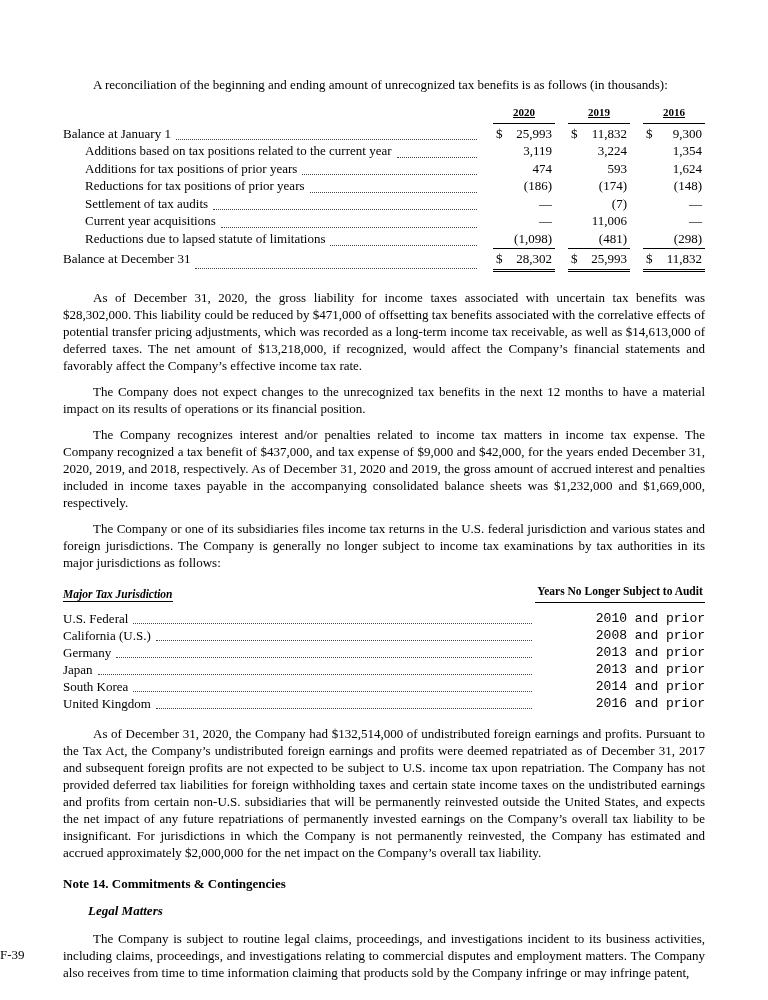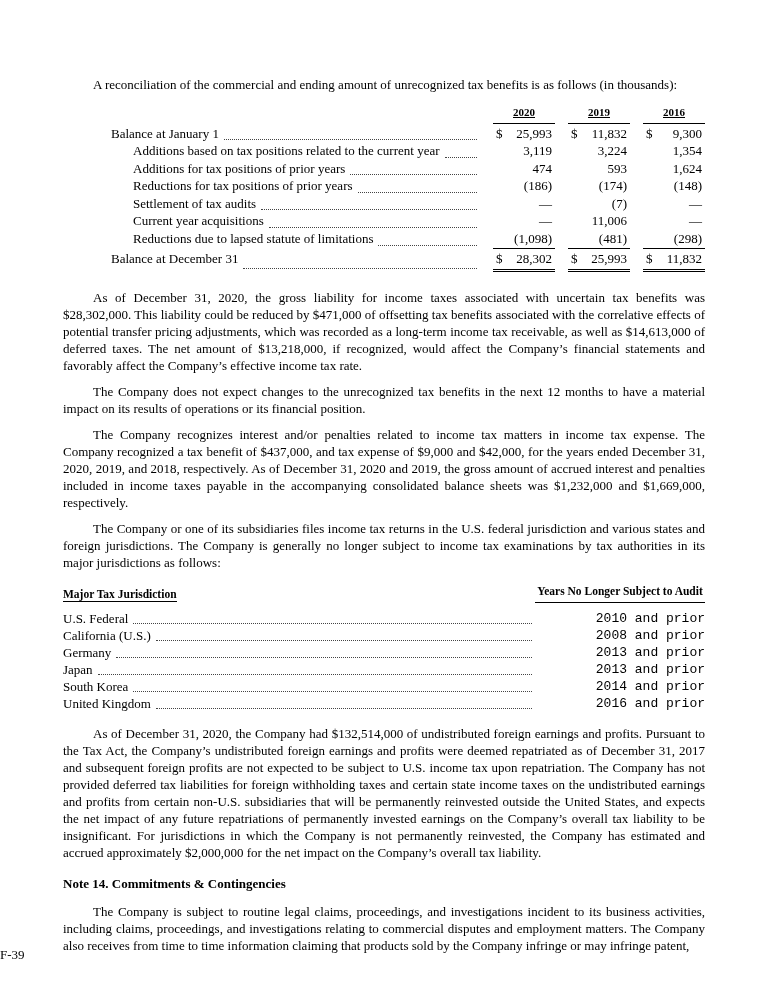--- a/index.html
+++ b/index.html
@@ -12,41 +12,41 @@
 
   p.body-text {
     font-size:13px; line-height:17px; text-align:justify; text-indent:30px;
     margin-bottom:9px;
   }
 
   
   .fin-table { margin:11px 0 17px 0; font-size:13px; line-height:16.5px; }
   .t1-row { display:flex; }
   .t1-label { flex:1; display:flex; overflow:hidden; }
-  .t1-label .lbl { white-space:nowrap;margin-left:48px; }
+  .t1-label .lbl { white-space:nowrap; }
   .t1-label.indent { padding-left:22px; }
   .leader { flex:1; border-bottom:1px dotted #444; margin:0 3px 3px 5px; min-width:8px; }
   .t1-cell {
     width:62px; margin-left:13px; display:flex; justify-content:space-between;
     padding:0 3px 1px 3px; flex:none;
   }
   .t1-cell .num { text-align:right; }
   .t1-head { margin-bottom:2px;text-decoration:underline; }
   .t1-head .t1-cell {
     justify-content:center; font-weight:bold; font-size:11px;
     border-bottom:1px solid #000; padding-bottom:2px;
   }
   .t1-cell.rule { border-bottom:1px solid #000; }
   .t1-row.total { margin-top:2px; }
   .t1-cell.dbl { border-bottom:3px double #000; }
 
   
   .jur-table { margin:12px 0 13px 0; font-size:13px; line-height:17px; }
   .t2-head { display:flex; align-items:flex-end; margin-bottom:7px; }
-  .t2-head-left { flex:1; font-weight:bold; font-size:11.5px; }
+  .t2-head-left { flex:1; font-weight:bold; font-size:11.5px;font-style:italic; }
   .t2-head-left .ul { border-bottom:1px solid #000; padding-bottom:1px; }
   .t2-head-right {
     width:170px; flex:none; text-align:center; font-weight:bold; font-size:11.5px;
     border-bottom:1px solid #000; padding-bottom:2px;
   }
   .t2-row { display:flex; }
   .t2-label { flex:1; display:flex; overflow:hidden; }
   .t2-label .lbl { white-space:nowrap; }
   .t2-val { width:170px; flex:none; text-align:right;font-family:Liberation Mono, monospace; }
 
@@ -57,21 +57,21 @@
   .footer {
     position:absolute; bottom:37px; left:0; width:100%;
     font-size:13px;
   }
 </style>
 </head>
 <body>
 
 <div class="page">
 
-  <p class="body-text">A reconciliation of the commercial and ending amount of unrecognized tax benefits is as follows (in thousands):</p>
+  <p class="body-text">A reconciliation of the beginning and ending amount of unrecognized tax benefits is as follows (in thousands):</p>
 
   <div class="fin-table">
     <div class="t1-row t1-head">
       <div class="t1-label"></div>
       <div class="t1-cell">2020</div>
       <div class="t1-cell">2019</div>
       <div class="t1-cell">2016</div>
     </div>
     <div>
         <div class="t1-row">
@@ -273,18 +273,19 @@
             <span class="leader"></span>
           </div>
           <div class="t2-val">2016 and prior</div>
         </div>
       </div>
   </div>
 
   <p class="body-text">As of December 31, 2020, the Company had $132,514,000 of undistributed foreign earnings and profits. Pursuant to the Tax Act, the Company’s undistributed foreign earnings and profits were deemed repatriated as of December 31, 2017 and subsequent foreign profits are not expected to be subject to U.S. income tax upon repatriation. The Company has not provided deferred tax liabilities for foreign withholding taxes and certain state income taxes on the undistributed earnings and profits from certain non-U.S. subsidiaries that will be permanently reinvested outside the United States, and expects the net impact of any future repatriations of permanently invested earnings on the Company’s overall tax liability to be insignificant. For jurisdictions in which the Company is not permanently reinvested, the Company has estimated and accrued approximately $2,000,000 for the net impact on the Company’s overall tax liability.</p>
 
   <div class="note-heading">Note 14. Commitments &amp; Contingencies</div>
+  <div class="sub-heading">Legal Matters</div>
 
   <p class="body-text">The Company is subject to routine legal claims, proceedings, and investigations incident to its business activities, including claims, proceedings, and investigations relating to commercial disputes and employment matters. The Company also receives from time to time information claiming that products sold by the Company infringe or may infringe patent,</p>
 
 </div>
 
 <div class="footer">F-39</div>
 
 </body></html>

